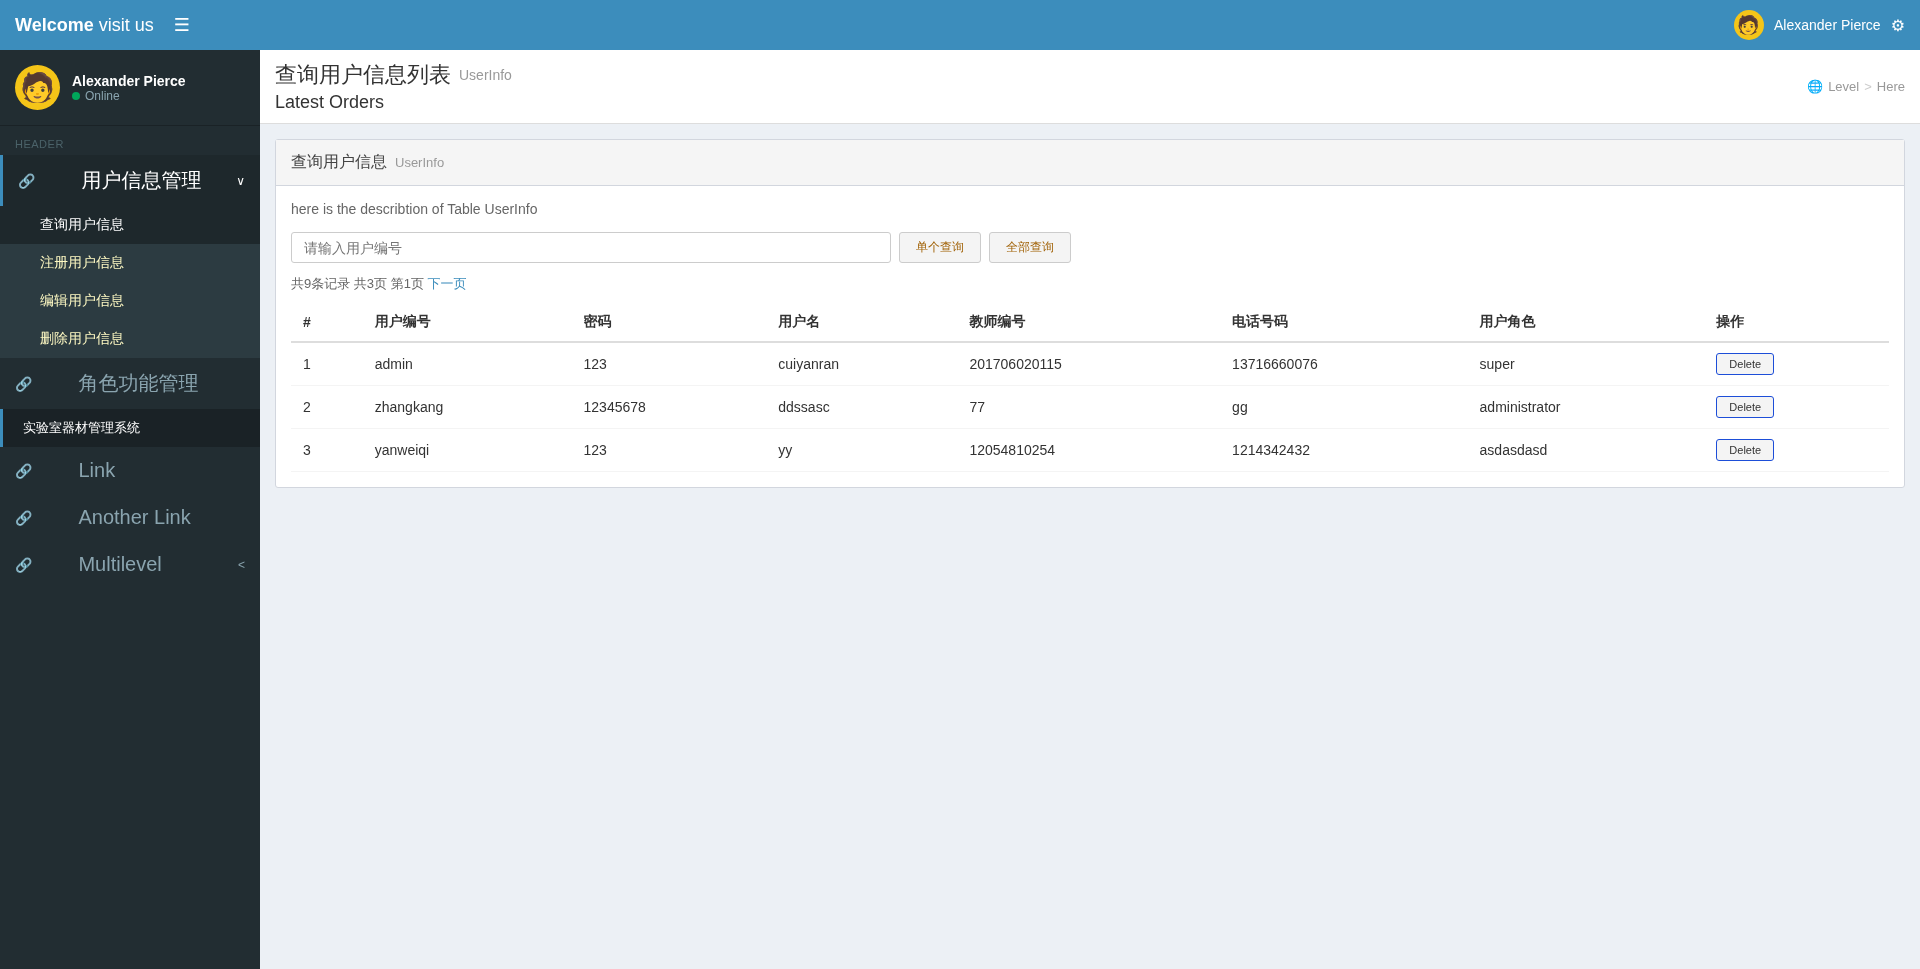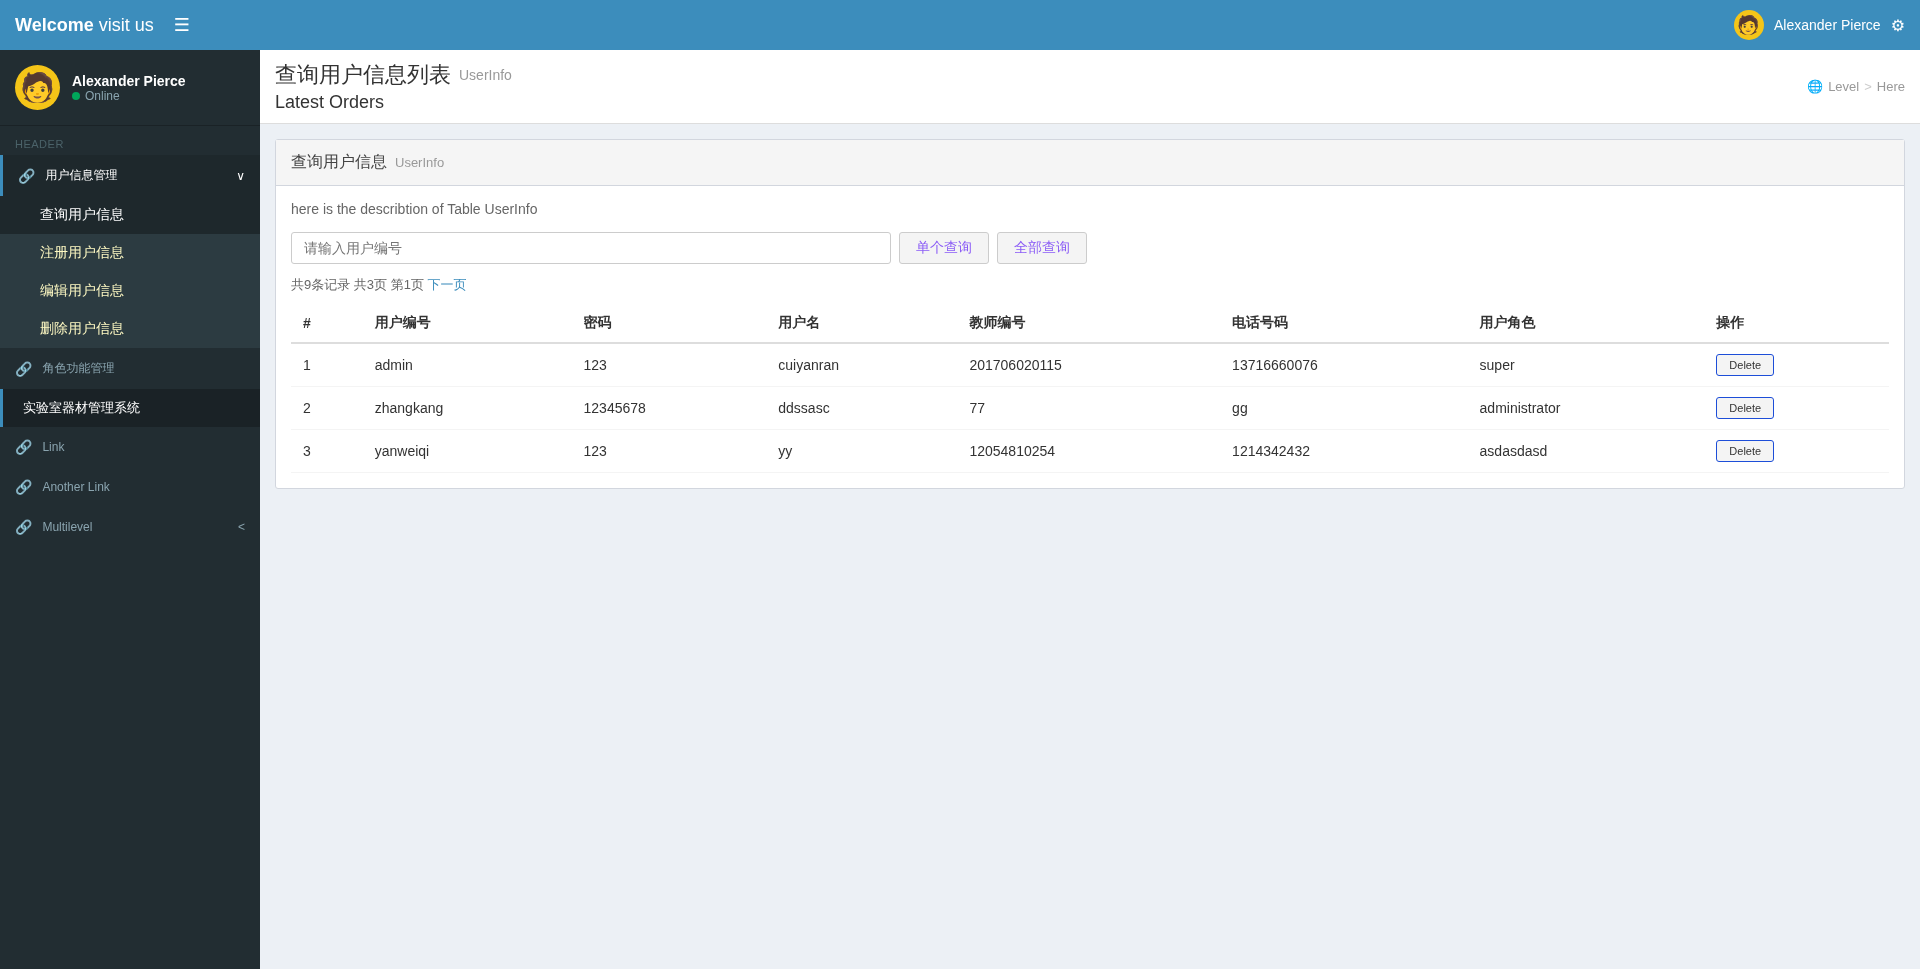--- a/index.html
+++ b/index.html
@@ -69,21 +69,21 @@
       display: flex;
       align-items: center;
       padding: 12px 15px;
       color: #8aa4af;
       cursor: pointer;
       transition: background 0.2s;
       position: relative;
     }
     .sidebar-item.active { background: #1e282c; border-left: 3px solid #3c8dbc; color: #fff; }
     .sidebar-item-icon { margin-right: 10px; font-size: 14px; }
-    .sidebar-item-label { flex: 1; font-size: 12px; }
+    .sidebar-item-label { flex: 1; font-size: 20px; margin-left: 36px; }
     .sidebar-item-arrow { font-size: 12px; }
 
     .sidebar-submenu { background: #2c3b41; }
     .sidebar-submenu-item {
       display: block;
       padding: 10px 15px 10px 40px;
       color: #fef9c3;
       cursor: pointer;
       font-size: 14px;
       transition: background 0.2s;
@@ -165,22 +165,22 @@
       font-size: 14px;
       color: #555;
       outline: none;
     }
     .btn {
       padding: 6px 16px;
       border: 1px solid #ccc;
       background: #f4f4f4;
       border-radius: 3px;
       cursor: pointer;
-      font-size: 14px;
-      color: #8b5cf6;
+      font-size: 12px;
+      color: #a16207;
     }
 
     
     .pagination-info { color: #666; font-size: 13px; margin-bottom: 10px; }
     .pagination-info a { color: #3c8dbc; text-decoration: none; }
 
     
     .data-table { width: 100%; border-collapse: collapse; font-size: 14px; }
     .data-table th {
       background: #fff;

